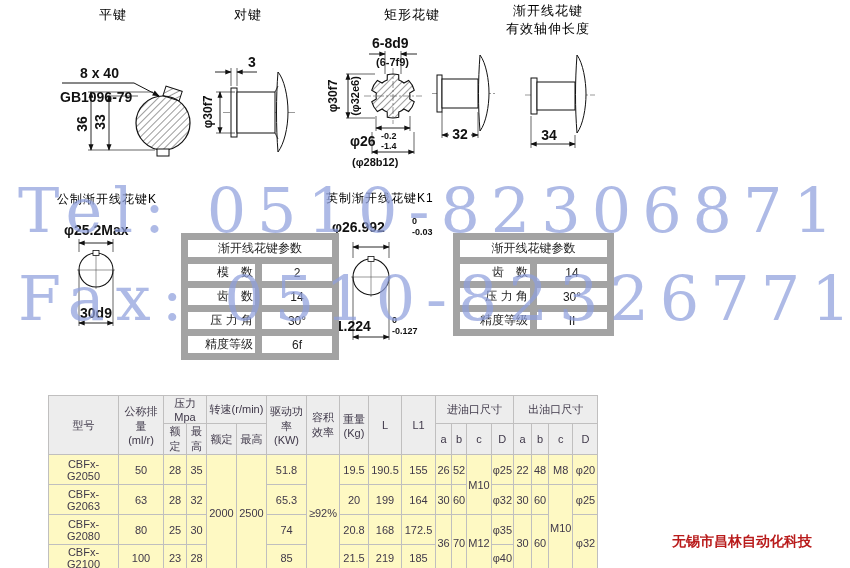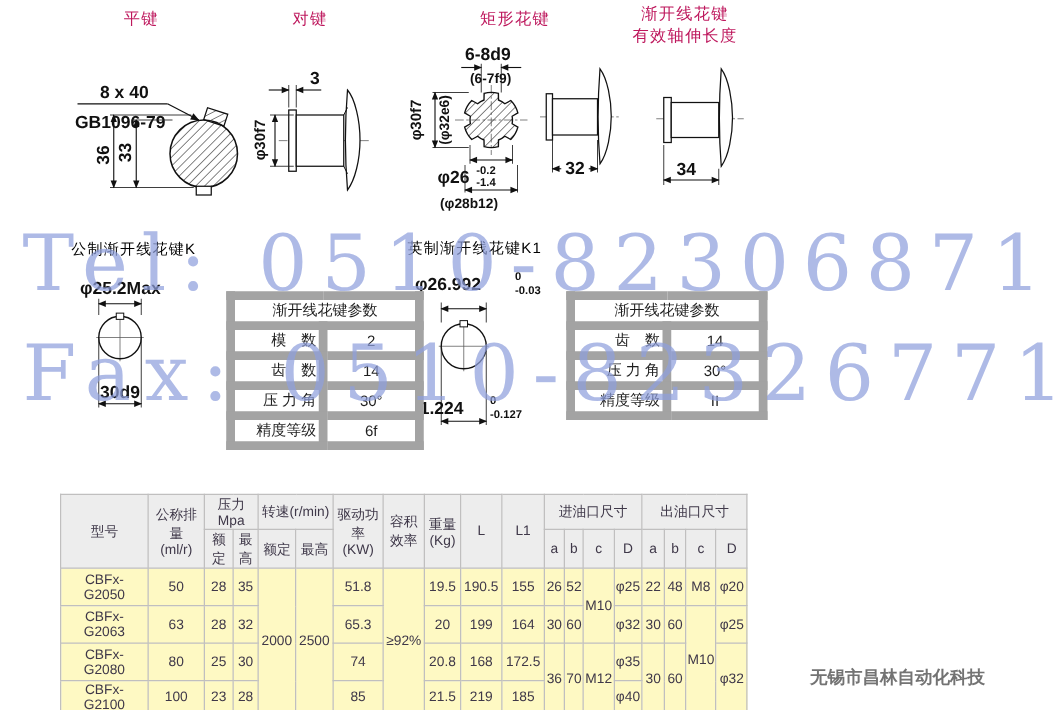--- a/index.html
+++ b/index.html
@@ -1,18 +1,18 @@
 <!DOCTYPE html>
 <html><head>
 <meta charset="utf-8">
 <style>
   html,body{margin:0;padding:0;background:#fff}
   .page{position:relative;width:850px;height:568px;background:#fff;overflow:hidden;
         font-family:"Liberation Sans",sans-serif;color:#000}
-  .t{position:absolute;font-size:13px;color:#be185d;white-space:pre-line;letter-spacing:1px}
+  .t{position:absolute;font-size:13px;color:#000000;white-space:pre-line;letter-spacing:1px}
   .wm{position:absolute;left:18px;width:850px;white-space:nowrap;line-height:1;
       font-family:"DejaVu Serif",serif;font-size:62px;letter-spacing:11px;
       color:rgba(143,160,220,0.72);z-index:30;pointer-events:none}
   svg{position:absolute;overflow:visible}
   svg text{font-family:"Liberation Sans",sans-serif}
   .dim{font-size:14px;font-weight:bold;fill:#111}
   .dimM{font-size:12px;font-weight:bold;fill:#111}
   .dimS{font-size:11px;font-weight:bold;fill:#111}
   .tol{font-size:9px;font-weight:bold;fill:#111}
   .cjk{font-size:12px;fill:#000;letter-spacing:1px}
@@ -23,22 +23,22 @@
   .mini th{text-align:center}
   .perf-btn{position:absolute;left:46px;top:359px;width:79px;height:29px;background:#000;color:#fff;
       font-size:12px;display:flex;align-items:center;justify-content:center;letter-spacing:1px;
       border:2px outset #d6d6d6;box-sizing:border-box;z-index:6;cursor:pointer}
   .perf{position:absolute;left:48px;top:395px;border-collapse:collapse;table-layout:fixed;
       font-size:11px;color:#3f3849;background:#fff;z-index:6}
   .perf th,.perf td{border:1px solid #c0bfbf;text-align:center;vertical-align:middle;padding:0 1px}
   .perf th{background:#ededed;font-weight:normal}
   .perf td{background:#fef9c3}
   .pre{white-space:pre-line}
-  .company{position:absolute;left:648px;top:533px;width:188px;text-align:left;
-      font-size:14px;font-weight:bold;color:#737373;z-index:6}
+  .company{position:absolute;left:648px;top:533px;width:188px;text-align:center;
+      font-size:14px;font-weight:bold;color:#b91c1c;z-index:6}
 </style>
 </head>
 <body>
 
 <div class="page">
 
   <div class="t" style="left:99px;top:6px">平键</div>
   <div class="t" style="left:234px;top:6px">对键</div>
   <div class="t" style="left:384px;top:6px">矩形花键</div>
   <div class="t" style="left:506px;top:2px;text-align:center">渐开线花键

